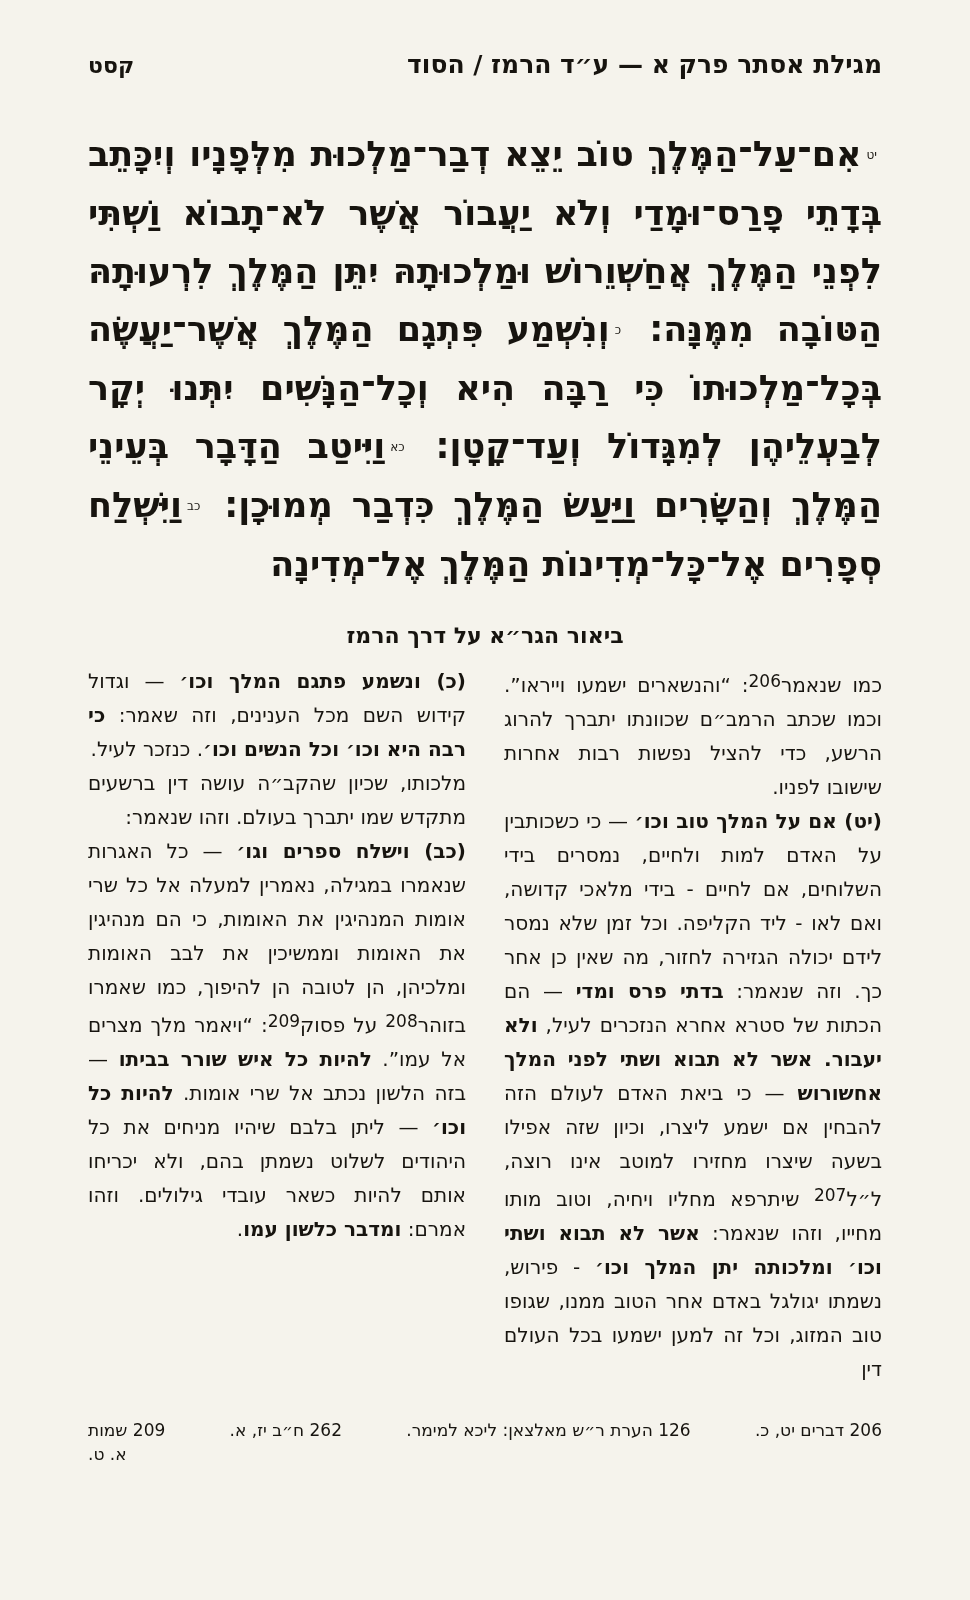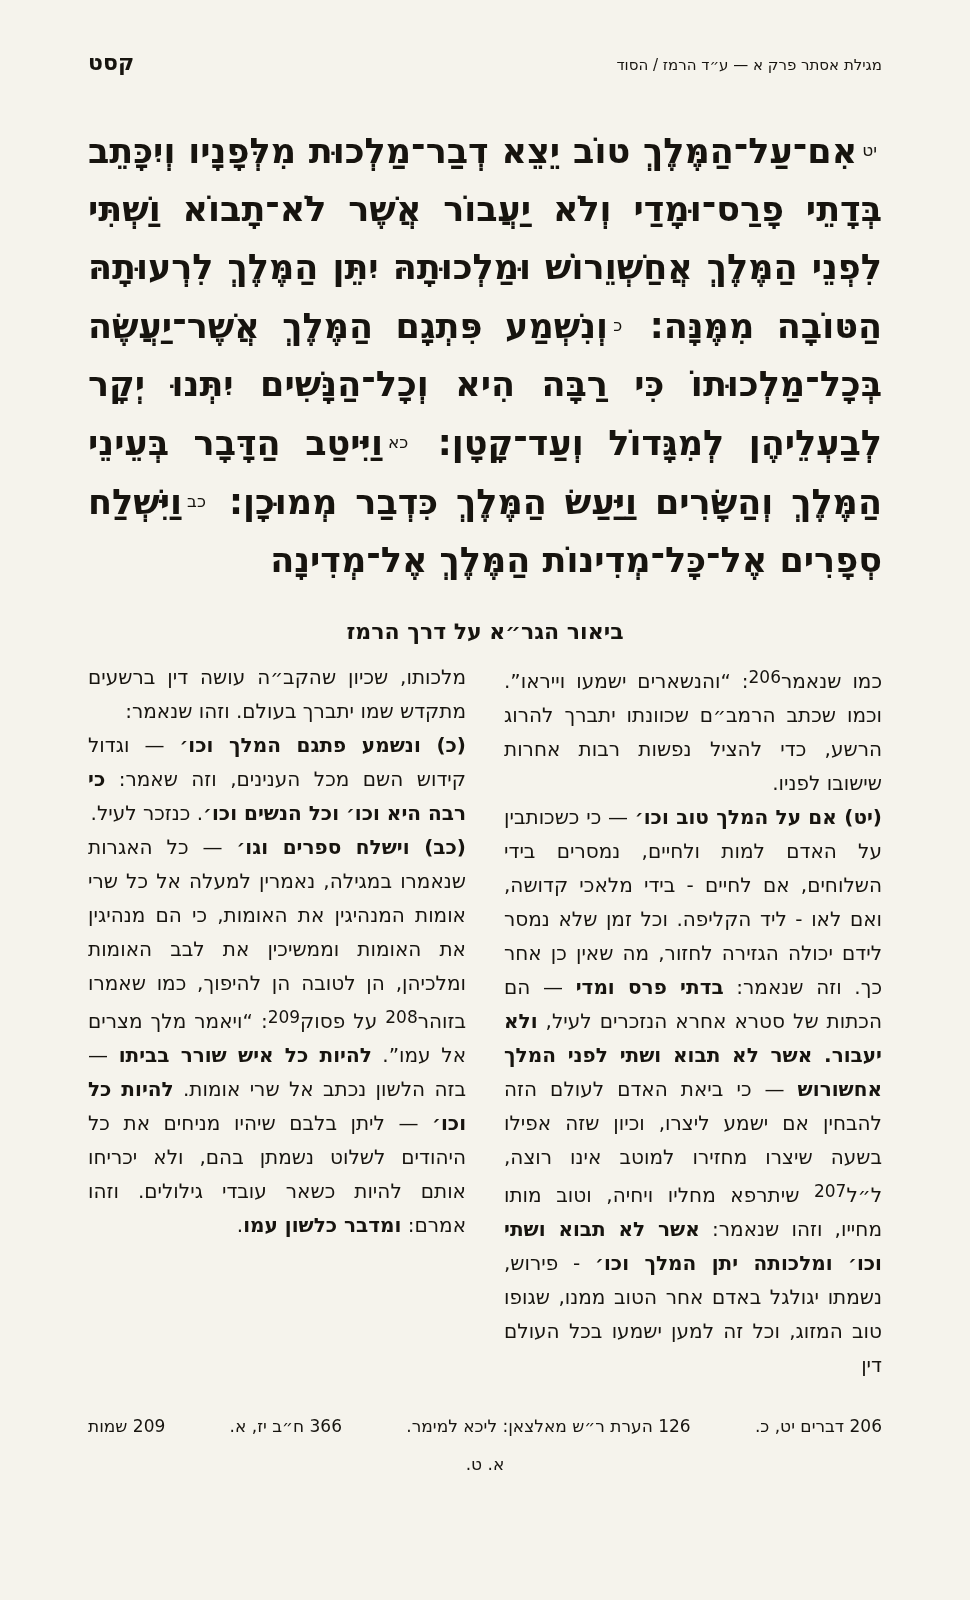--- a/index.html
+++ b/index.html
@@ -14,32 +14,32 @@
   }
   .page { padding: 50px 88px 0 88px; }
 
   .page-header {
     display: flex;
     justify-content: space-between;
     align-items: baseline;
     font-weight: 700;
     font-size: 21px;
   }
-  .header-title { font-size: 15px; font-weight: 400; }
+  .header-title { font-size: 25px; font-weight: 700; }
   .page-number { font-size: 22px; font-weight: 700; }
 
   .verses {
     margin-top: 46px;
     font-size: 35px;
     font-weight: 700;
     line-height: 58px;
     text-align: justify;
   }
   .vnum {
-    font-size: 17px;
+    font-size: 12px;
     font-weight: 400;
     vertical-align: 7px;
     padding: 0 5px;
   }
 
   .commentary-title {
     text-align: center;
     font-size: 22px;
     font-weight: 700;
     margin: 30px 0 16px 0;
@@ -51,21 +51,21 @@
     font-size: 20px;
     line-height: 34px;
     text-align: justify;
   }
   .para { margin: 0; }
   .b { font-weight: 700; }
   .sup { font-size: 17px; vertical-align: 5px; }
 
   .footnotes { margin-top: 34px; font-size: 17px; }
   .fn-line1 { display: flex; justify-content: space-between; flex-wrap: wrap; }
-  .fn-line2 { margin-top: 18px; text-align: center; }
+  .fn-line2 { margin-top: 4px; text-align: left; }
 </style>
 </head>
 <body>
 
 <div class="page">
 
   <header class="page-header">
     <span class="header-title">מגילת אסתר פרק א — ע״ד הרמז / הסוד</span>
     <span class="page-number">קסט</span>
   </header>
@@ -73,29 +73,29 @@
   <section class="verses" id="verses"><span class="vnum">יט</span><span>אִם־עַל־הַמֶּלֶךְ טוֹב יֵצֵא דְבַר־מַלְכוּת מִלְּפָנָיו וְיִכָּתֵב בְּדָתֵי פָרַס־וּמָדַי וְלֹא יַעֲבוֹר אֲשֶׁר לֹא־תָבוֹא וַשְׁתִּי לִפְנֵי הַמֶּלֶךְ אֲחַשְׁוֵרוֹשׁ וּמַלְכוּתָהּ יִתֵּן הַמֶּלֶךְ לִרְעוּתָהּ הַטּוֹבָה מִמֶּנָּה: </span><span class="vnum">כ</span><span>וְנִשְׁמַע פִּתְגָם הַמֶּלֶךְ אֲשֶׁר־יַעֲשֶׂה בְּכָל־מַלְכוּתוֹ כִּי רַבָּה הִיא וְכָל־הַנָּשִׁים יִתְּנוּ יְקָר לְבַעְלֵיהֶן לְמִגָּדוֹל וְעַד־קָטָן: </span><span class="vnum">כא</span><span>וַיִּיטַב הַדָּבָר בְּעֵינֵי הַמֶּלֶךְ וְהַשָּׂרִים וַיַּעַשׂ הַמֶּלֶךְ כִּדְבַר מְמוּכָן: </span><span class="vnum">כב</span><span>וַיִּשְׁלַח סְפָרִים אֶל־כָּל־מְדִינוֹת הַמֶּלֶךְ אֶל־מְדִינָה</span></section>
 
   <h2 class="commentary-title">ביאור הגר״א על דרך הרמז</h2>
 
   <section class="columns">
     <div class="col" id="col-right">
         <p class="para"><span>כמו שנאמר</span><span class="sup">206</span><span>: “והנשארים ישמעו וייראו”. וכמו שכתב הרמב״ם שכוונתו יתברך להרוג הרשע, כדי להציל נפשות רבות אחרות שישובו לפניו.</span></p>
         <p class="para"><span class="b">(יט) אם על המלך טוב וכו׳</span><span> — כי כשכותבין על האדם למות ולחיים, נמסרים בידי השלוחים, אם לחיים - בידי מלאכי קדושה, ואם לאו - ליד הקליפה. וכל זמן שלא נמסר לידם יכולה הגזירה לחזור, מה שאין כן אחר כך. וזה שנאמר: </span><span class="b">בדתי פרס ומדי</span><span> — הם הכתות של סטרא אחרא הנזכרים לעיל, </span><span class="b">ולא יעבור. אשר לא תבוא ושתי לפני המלך אחשורוש</span><span> — כי ביאת האדם לעולם הזה להבחין אם ישמע ליצרו, וכיון שזה אפילו בשעה שיצרו מחזירו למוטב אינו רוצה, ל״ל</span><span class="sup">207</span><span> שיתרפא מחליו ויחיה, וטוב מותו מחייו, וזהו שנאמר: </span><span class="b">אשר לא תבוא ושתי וכו׳ ומלכותה יתן המלך וכו׳</span><span> - פירוש, נשמתו יגולגל באדם אחר הטוב ממנו, שגופו טוב המזוג, וכל זה למען ישמעו בכל העולם דין</span></p>
       </div>
     <div class="col" id="col-left">
+        <p class="para"><span class="b">(כ) ונשמע פתגם המלך וכו׳</span><span> — וגדול קידוש השם מכל הענינים, וזה שאמר: </span><span class="b">כי רבה היא וכו׳ וכל הנשים וכו׳</span><span>. כנזכר לעיל.</span></p>
         <p class="para"><span>מלכותו, שכיון שהקב״ה עושה דין ברשעים מתקדש שמו יתברך בעולם. וזהו שנאמר:</span></p>
-        <p class="para"><span class="b">(כ) ונשמע פתגם המלך וכו׳</span><span> — וגדול קידוש השם מכל הענינים, וזה שאמר: </span><span class="b">כי רבה היא וכו׳ וכל הנשים וכו׳</span><span>. כנזכר לעיל.</span></p>
         <p class="para"><span class="b">(כב) וישלח ספרים וגו׳</span><span> — כל האגרות שנאמרו במגילה, נאמרין למעלה אל כל שרי אומות המנהיגין את האומות, כי הם מנהיגין את האומות וממשיכין את לבב האומות ומלכיהן, הן לטובה הן להיפוך, כמו שאמרו בזוהר</span><span class="sup">208</span><span> על פסוק</span><span class="sup">209</span><span>: “ויאמר מלך מצרים אל עמו”. </span><span class="b">להיות כל איש שורר בביתו</span><span> — בזה הלשון נכתב אל שרי אומות. </span><span class="b">להיות כל וכו׳</span><span> — ליתן בלבם שיהיו מניחים את כל היהודים לשלוט נשמתן בהם, ולא יכריחו אותם להיות כשאר עובדי גילולים. וזהו אמרם: </span><span class="b">ומדבר כלשון עמו</span><span>.</span></p>
       </div>
   </section>
 
   <footer class="footnotes">
     <div class="fn-line1" id="fn-line">
         <span class="fn-item">206 דברים יט, כ.</span>
         <span class="fn-item">126 הערת ר״ש מאלצאן: ליכא למימר.</span>
-        <span class="fn-item">366 ח״ב יז, א.</span>
+        <span class="fn-item">262 ח״ב יז, א.</span>
         <span class="fn-item">209 שמות</span>
       </div>
     <div class="fn-line2">א. ט.</div>
   </footer>
 
 </div>
 
 </body></html>

